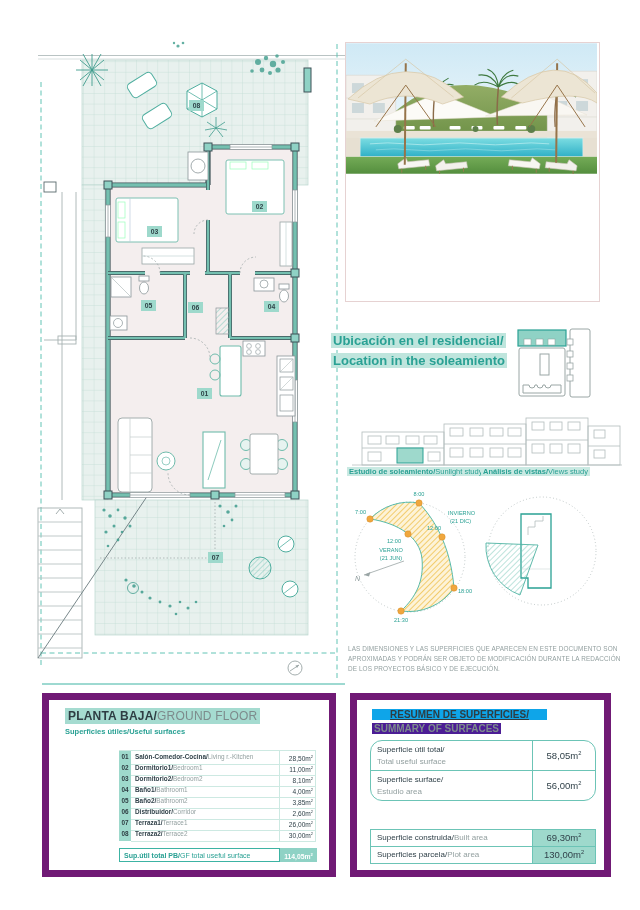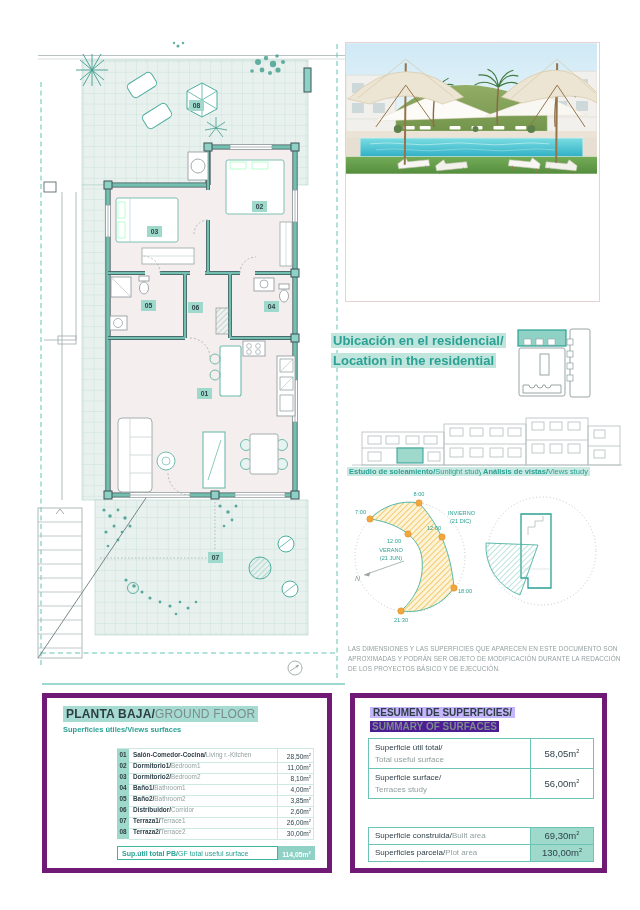--- a/index.html
+++ b/index.html
@@ -12,21 +12,21 @@
   .photo-frame svg{display:block;}
   
   .loc-text{left:331px;top:331px;font-size:13px;font-weight:bold;color:#2aa194;line-height:1.5;}
   .loc-text span{background:#bfe5dd;padding:0 2px;}
   
   .sec-title{font-size:7.5px;font-weight:bold;color:#2aa194;}
   .sec-title span{background:#c9e9e2;padding:0 2px;}
   
   .disclaimer{left:348px;top:644px;width:278px;font-size:6.4px;line-height:1.55;color:#93a0a0;letter-spacing:.1px;}
   
-  .box{border:5px solid #701a75;background:#fff;}
+  .box{border:7px solid #701a75;background:#fff;}
   .gf-box{left:42px;top:693px;width:280px;height:170px;}
   .gf-title{position:absolute;left:16px;top:9px;font-size:12px;letter-spacing:.2px;}
   .hl{background:#a5dbd0;padding:1px 3px;}
   .gf-title b{color:#2e3d43;font-weight:bold;}
   .gray2{color:#7d8b8c;font-weight:normal;}
   .gf-sub{position:absolute;left:16px;top:27px;font-size:7.5px;font-weight:bold;color:#2aa194;}
   .gf-rows{position:absolute;left:70px;top:50px;width:197px;border-top:1px solid #cde9e2;}
   .gf-row{display:grid;grid-template-columns:12px 1fr 37px;height:11px;line-height:11px;font-size:6.4px;}
   .gf-num{background:#9ed9cc;color:#2e3d43;font-weight:bold;text-align:center;border-bottom:1px solid #fff;}
   .gf-label{border-bottom:1px solid #cde9e2;padding-left:4px;white-space:nowrap;overflow:hidden;}
@@ -35,24 +35,24 @@
   .gf-val{border-bottom:1px solid #cde9e2;border-left:1px solid #cde9e2;border-right:1px solid #cde9e2;
           text-align:right;padding-right:2px;color:#31424a;font-size:6.6px;}
   sup{font-size:60%;}
   .gf-total{position:absolute;left:70px;top:148px;width:198px;height:14px;display:flex;}
   .gf-total-label{flex:1;border:1px solid #3cb3a3;font-size:7px;line-height:13px;padding-left:4px;color:#2aa194;white-space:nowrap;}
   .gf-total-label b{font-weight:bold;}
   .gf-total-val{width:37px;background:#8fd2c5;color:#fff;font-weight:bold;font-size:6.8px;line-height:14px;text-align:center;}
   
   .sum-box{left:350px;top:693px;width:247px;height:170px;}
   .sum-title{position:absolute;left:15px;top:8px;font-size:10px;line-height:1.35;font-weight:bold;}
-  .sum-title .dark{background:#c4b5fd;color:#2e3d43;padding:0 3px;}
+  .sum-title .dark{background:#0ea5e9;color:#2e3d43;padding:0 18px;text-decoration:underline;}
   .sum-title .gray{background:#4c1d95;color:#7d8b8c;padding:0 2px;}
   .sum-table{position:absolute;left:13px;width:224px;border:1px solid #6cc4b6;}
-  .sum-table.upper{top:40px;}
+  .sum-table.upper{top:40px;border-radius:12px;}
   .sum-table.lower{top:129px;}
   .sum-row{display:flex;border-bottom:1px solid #6cc4b6;}
   .sum-row:last-child{border-bottom:none;}
   .sum-label{flex:1;padding:3px 0 3px 6px;font-size:8px;line-height:1.45;}
   .sum-label .es{display:block;color:#31424a;}
   .sum-label .en{display:block;color:#93a0a0;}
   .sum-label.inline{padding:2px 0 2px 6px;}
   .sum-label.inline .es,.sum-label.inline .en{display:inline;}
   .sum-val{width:62px;border-left:1px solid #6cc4b6;display:flex;align-items:center;justify-content:center;
            font-size:9.5px;color:#31424a;}
@@ -485,21 +485,21 @@
         <line x1="212" y1="16" x2="166" y2="55" stroke="#d6c7a6" stroke-width="0.7"></line>
         <line x1="212" y1="16" x2="250" y2="50" stroke="#d6c7a6" stroke-width="0.7"></line>
         <line x1="212" y1="42" x2="184" y2="84" stroke="#96744a" stroke-width="1"></line>
         <line x1="212" y1="42" x2="240" y2="84" stroke="#96744a" stroke-width="1"></line>
       </g>
     </svg>
   </div>
 
   <div class="abs loc-text">
     <span>Ubicación en el residencial/</span><br>
-    <span>Location in the residential</span>
+    <span>Location in the soleamiento</span>
   </div>
   <svg class="abs" style="left:508px;top:327px" width="88" height="76" viewBox="0 0 88 76">
     <rect x="10" y="3" width="48" height="16" fill="#8fd2c5" stroke="#2aa194" stroke-width="1.2"></rect>
     <g fill="#fff" stroke="#8fa8a3" stroke-width="0.6">
       <rect x="16" y="12" width="7" height="6"></rect>
         <rect x="28" y="12" width="7" height="6"></rect>
         <rect x="40" y="12" width="7" height="6"></rect>
     </g>
     <g fill="none" stroke="#9aa6a5" stroke-width="1">
       <rect x="11" y="21" width="46" height="48" rx="2"></rect>
@@ -604,21 +604,21 @@
     <path d="M41,29 H71 V103 H48 V93 H41 Z" fill="none" stroke="#2aa194" stroke-width="1.3"></path>
     <path d="M58,60 L6,58 A52,52 0 0 0 40,110 Z" fill="url(#ht2)" stroke="#4fb3a3" stroke-width="0.9"></path>
   </svg>
 
   <div class="abs disclaimer">LAS DIMENSIONES Y LAS SUPERFICIES QUE APARECEN EN ESTE DOCUMENTO SON APROXIMADAS Y PODRÁN SER OBJETO DE MODIFICACIÓN DURANTE LA REDACCIÓN DE LOS PROYECTOS BÁSICO Y DE EJECUCIÓN.</div>
 
   <div class="abs box gf-box">
     <div class="gf-title">
       <span class="hl"><b>PLANTA BAJA/</b><span class="gray2">GROUND FLOOR</span></span>
     </div>
-    <div class="gf-sub">Superficies útiles/Views surfaces</div>
+    <div class="gf-sub">Superficies útiles/Useful surfaces</div>
     <div class="gf-rows">
         <div class="gf-row">
           <span class="gf-num">01</span>
           <span class="gf-label"><b>Salón-Comedor-Cocina/</b><i>Living r.-Kitchen</i></span>
           <span class="gf-val">28,50m<sup>2</sup></span>
         </div>
         <div class="gf-row">
           <span class="gf-num">02</span>
           <span class="gf-label"><b>Dormitorio1/</b><i>Bedroom1</i></span>
           <span class="gf-val">11,00m<sup>2</sup></span>
@@ -671,21 +671,21 @@
           <span class="es">Superficie útil total/</span>
             <span class="en">Total useful surface</span>
         </div>
         <div class="sum-val">
           <span><span>58,05</span><span>m</span><sup>2</sup></span>
         </div>
       </div>
       <div class="sum-row">
         <div class="sum-label">
           <span class="es">Superficie surface/</span>
-            <span class="en">Terraces study</span>
+            <span class="en">Estudio area</span>
         </div>
         <div class="sum-val">
           <span><span>56,00</span><span>m</span><sup>2</sup></span>
         </div>
       </div>
     </div>
     <div class="sum-table lower">
       <div class="sum-row small">
         <div class="sum-label inline">
           <span class="es">Superficie construida/</span><span class="en">Built area</span>

